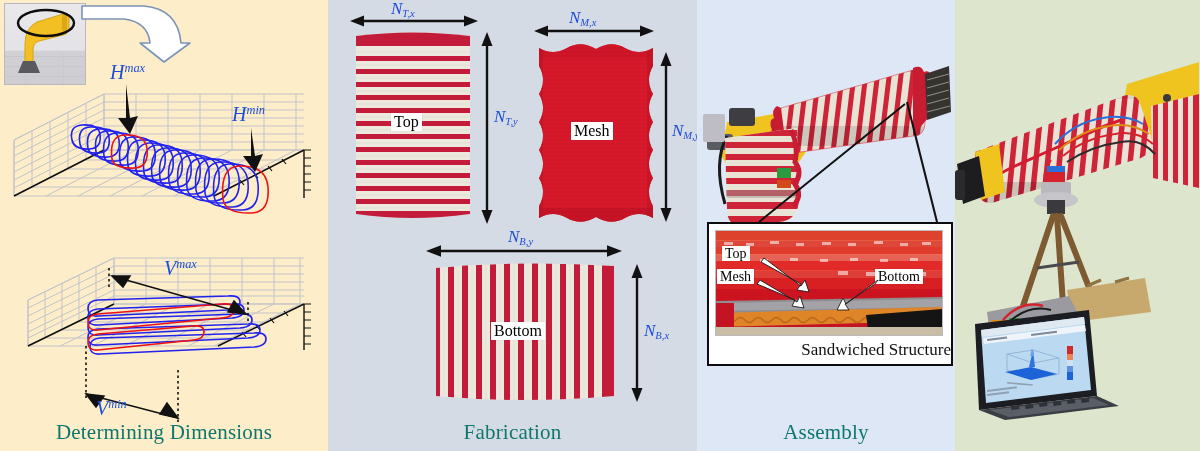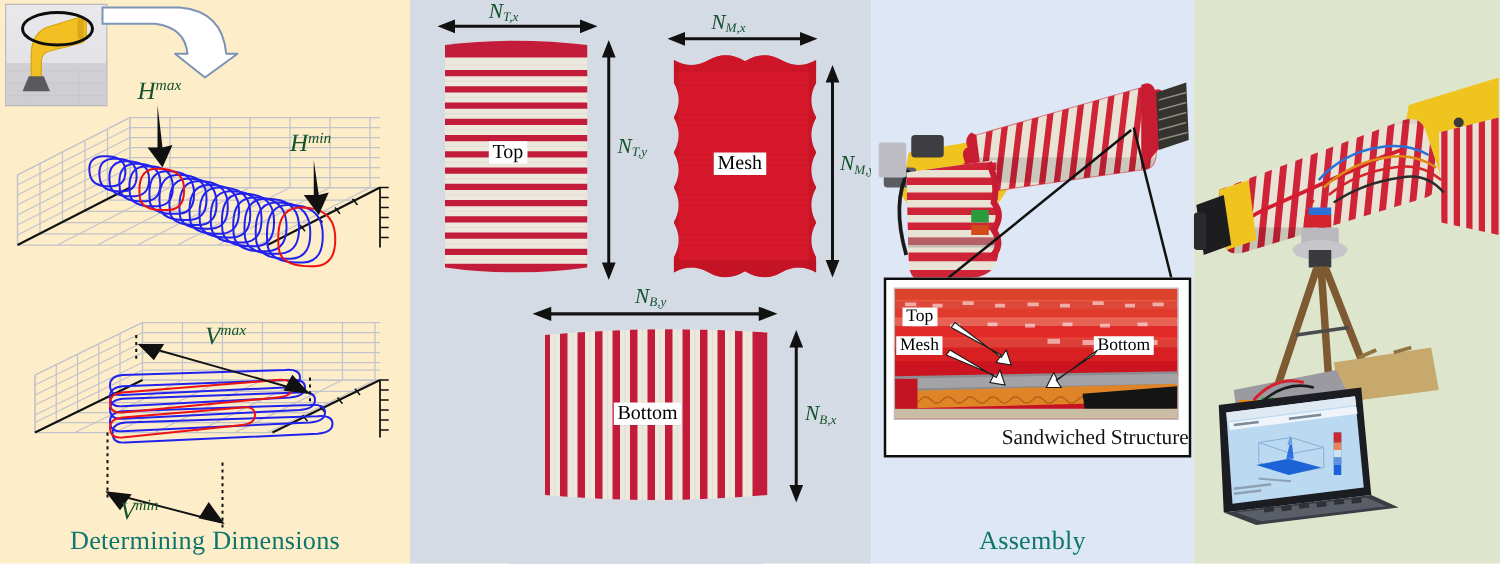--- a/index.html
+++ b/index.html
@@ -21,21 +21,21 @@
     text-align:center;font-size:21px;color:#0f766e;
     font-family:"Liberation Serif", serif;letter-spacing:.2px;
   }
 
   
   .abs{position:absolute;}
 
   
   .math{
     font-family:"Liberation Serif", serif;font-style:italic;
-    color:#14532d;white-space:nowrap;line-height:1;
+    color:#1d4ed8;white-space:nowrap;line-height:1;
   }
   .math .sub{font-size:.62em;font-style:italic;vertical-align:-0.28em;}
   .math .sup{font-size:.62em;vertical-align:0.55em;}
 
   
   .plabel{
     background:#fff;color:#000;font-family:"Liberation Serif", serif;
     padding:0px 3px;line-height:1.1;white-space:nowrap;
     box-shadow:0 0 0 0.5px rgba(0,0,0,.05);
   }
@@ -371,20 +371,21 @@
       <svg width="14" height="138" viewBox="0 0 14 138">
         <line x1="7" y1="11" x2="7" y2="127" stroke="#111" stroke-width="2.4"></line>
         <path d="M7 0 L1.5 14 L12.5 14 Z" fill="#111"></path>
         <path d="M7 138 L1.5 124 L12.5 124 Z" fill="#111"></path>
       </svg>
     </div>
     <div class="abs math" style="left:316px;top:322px;font-size:17px">
       <span>N</span><span class="sub">B,x</span>
     </div>
 
+    <div class="caption">Fabrication</div>
   </div>
 
   <div class="panel p3">
 
     <div class="abs photo" style="left:4px;top:30px;width:252px;height:200px">
       <svg width="252" height="200" viewBox="0 0 252 200">
         <defs>
           <clipPath id="sleeveclip">
             <path d="M80 78 L212 40 Q224 40 224 56 L224 92 Q224 106 212 106 L86 124 Q76 124 76 110 Z"></path>
           </clipPath>

